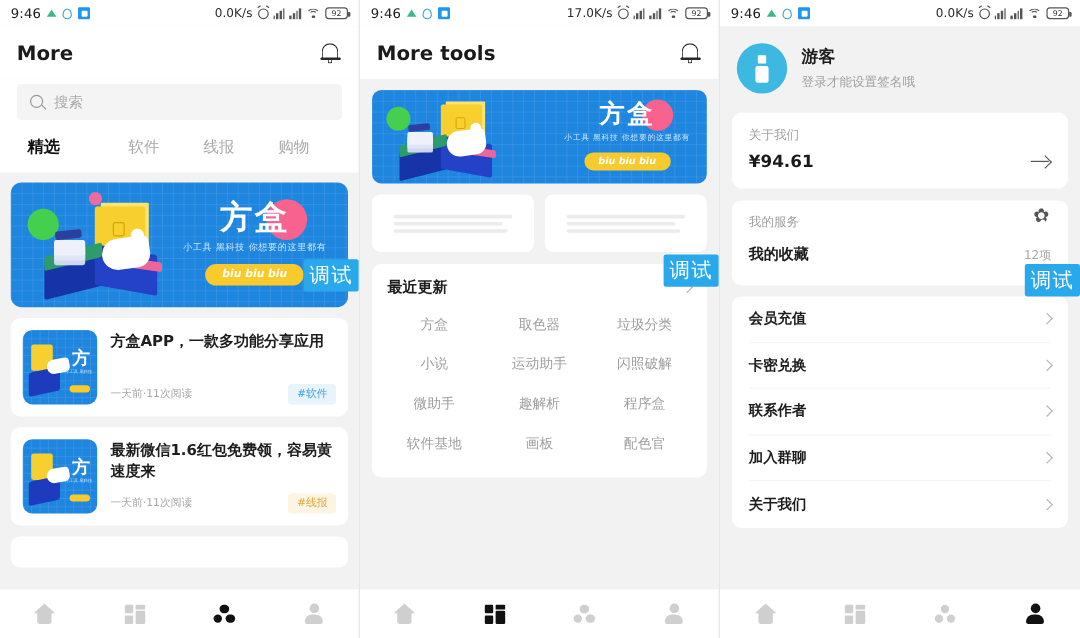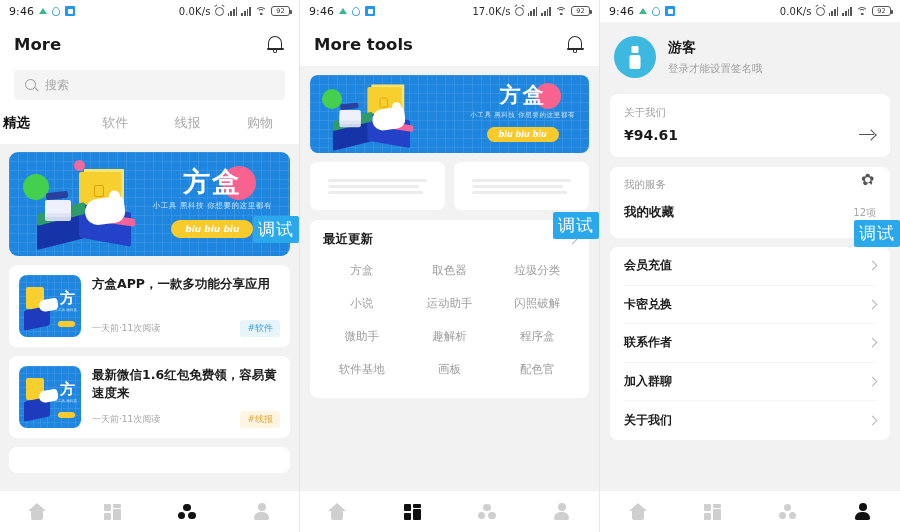--- a/index.html
+++ b/index.html
@@ -116,21 +116,21 @@
   }
   .mag::after {
     content: ""; position: absolute; right: 0; bottom: 0; width: 4.5px;
     height: 1.3px; background: #9a9a9a; transform: rotate(45deg);
     transform-origin: right bottom;
   }
   .search-ph { font-size: 12px; color: #a8a8a8; }
 
   
   .tabs {
-    background: #fff; display: flex; padding: 0 3px 8px; gap: 0;
+    background: #fff; display: flex; padding: 0 23px 8px; gap: 0;
   }
   .tab {
     flex: 1; text-align: center; font-size: 13px; color: #aaaaaa;
     padding: 4px 0; position: relative;
   }
   .tab:first-child { text-align: left; flex: 0 0 26%; }
   .tab.active { color: #111; font-weight: 700; font-size: 13.5px; }
 
   
   .body { flex: 1; overflow: hidden; background: #f2f2f2; padding: 0 0 2px; }

